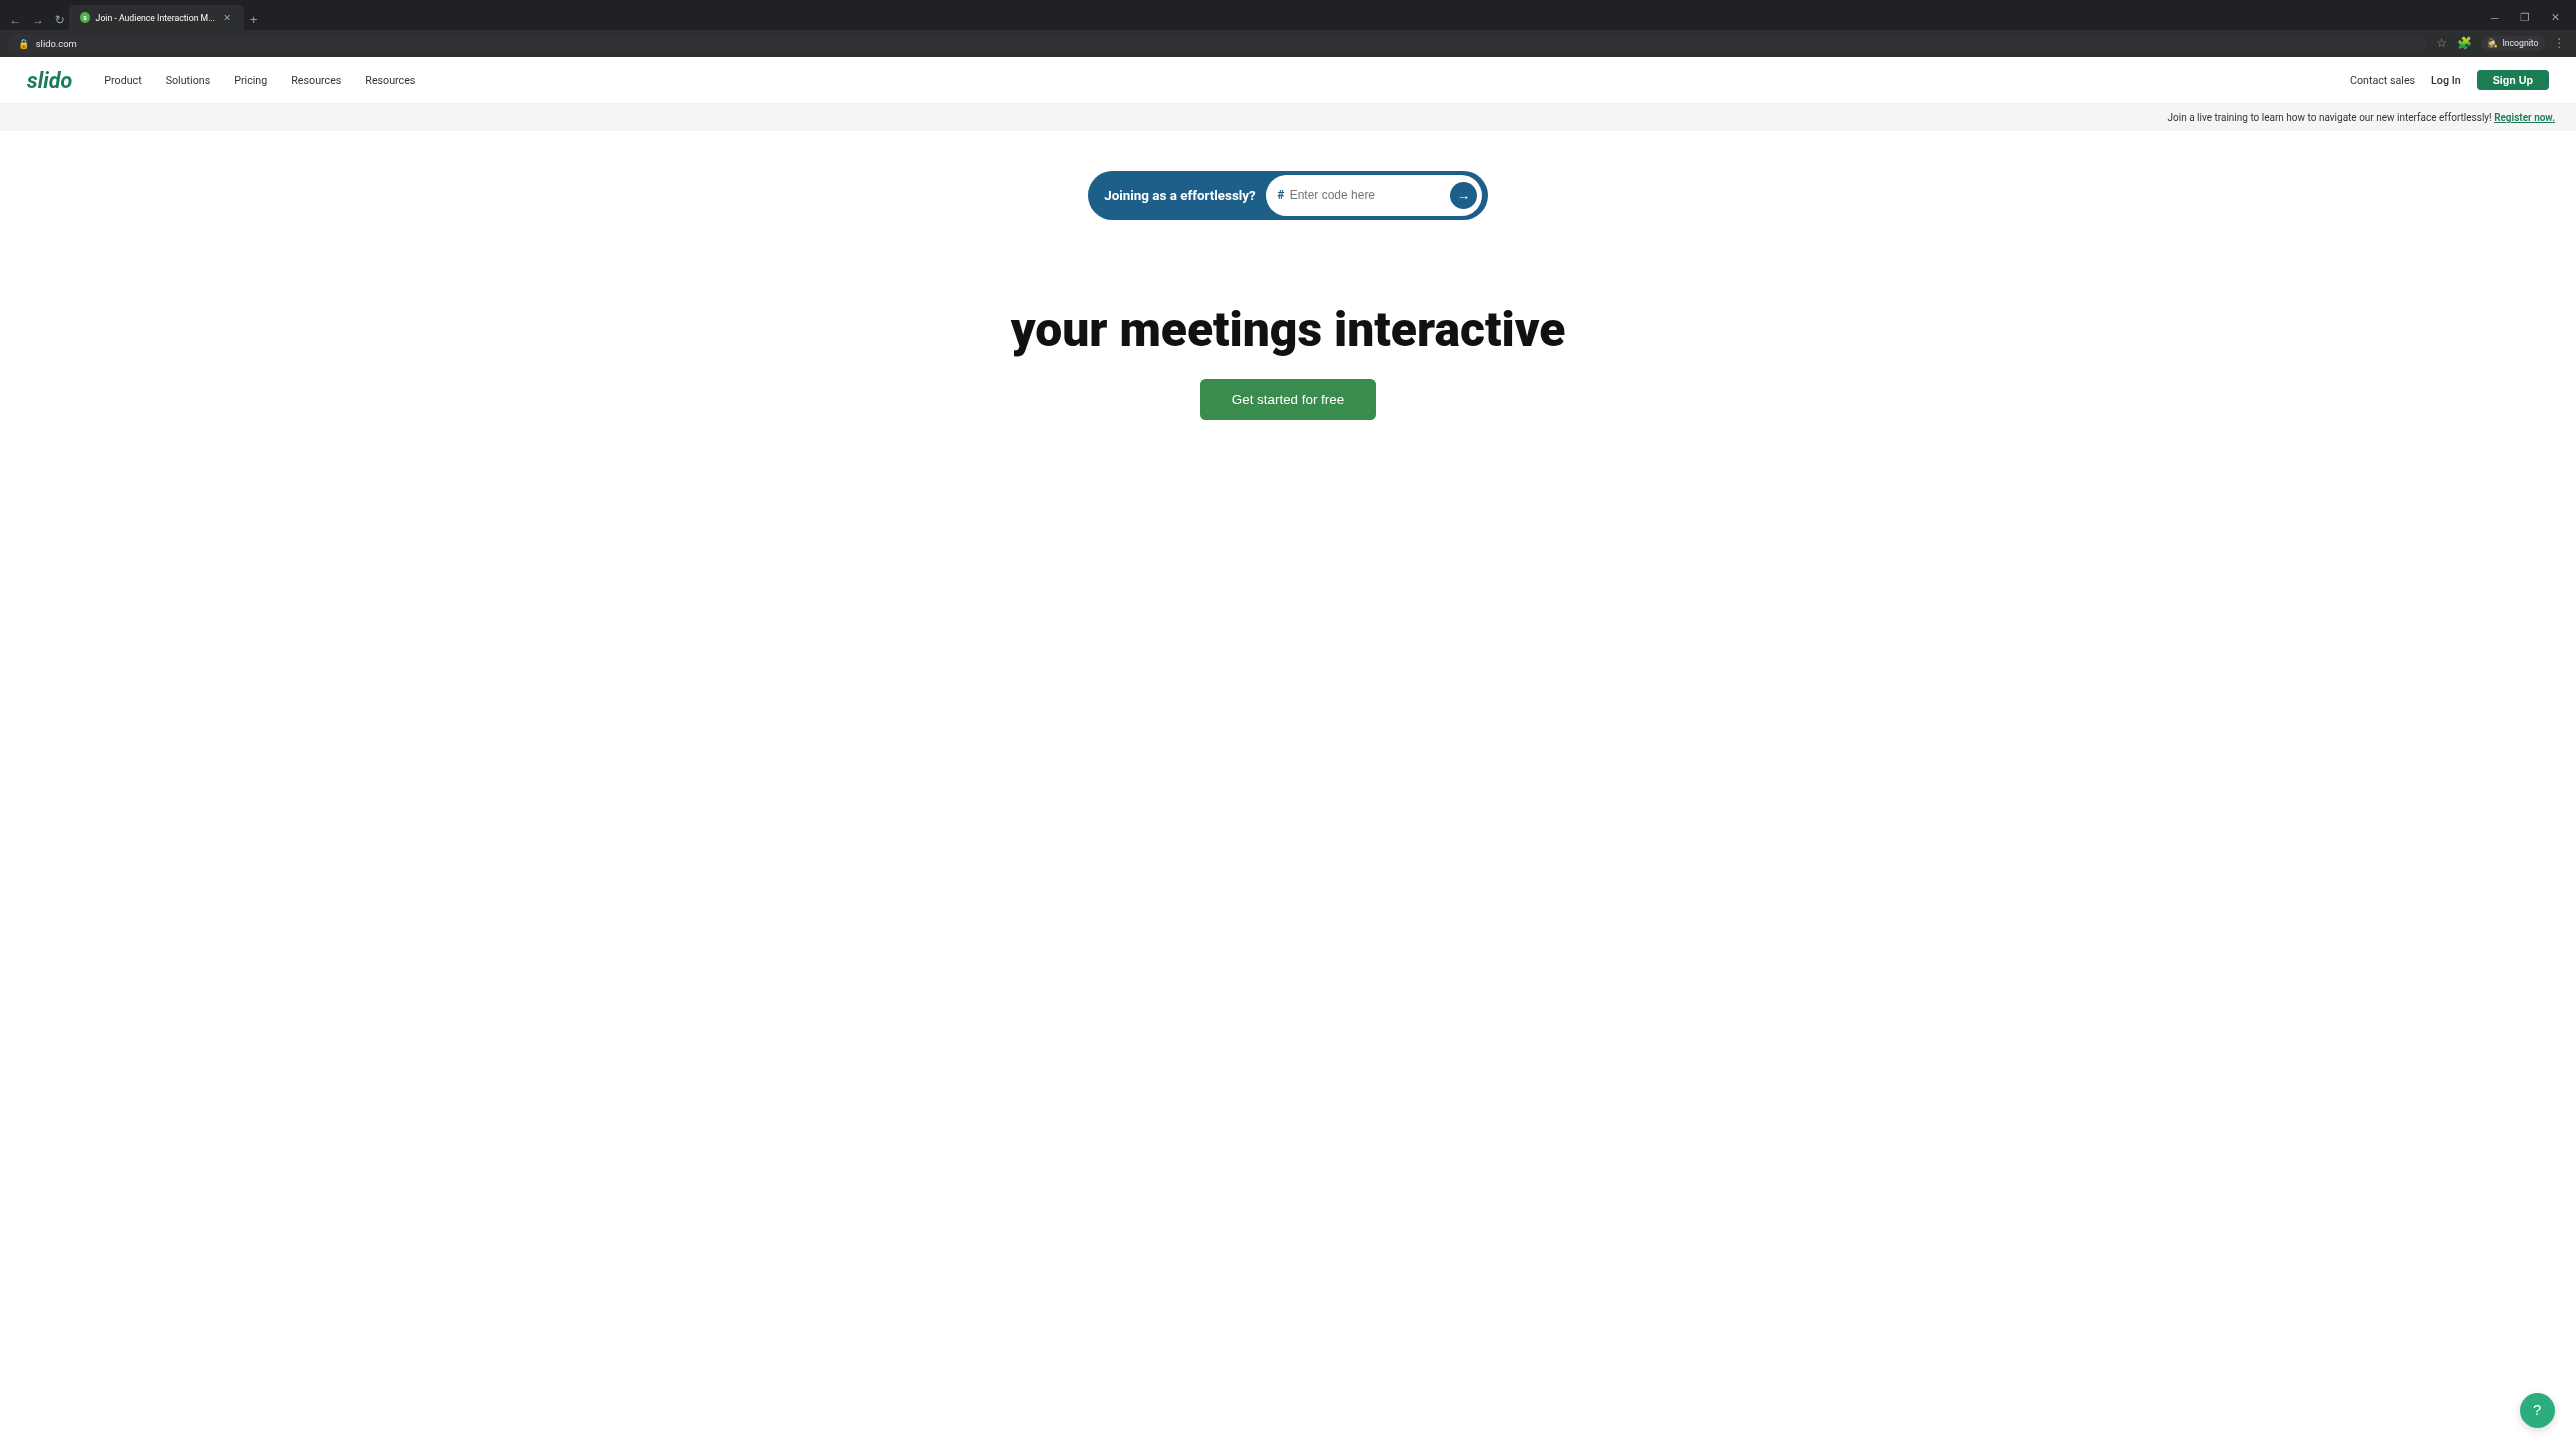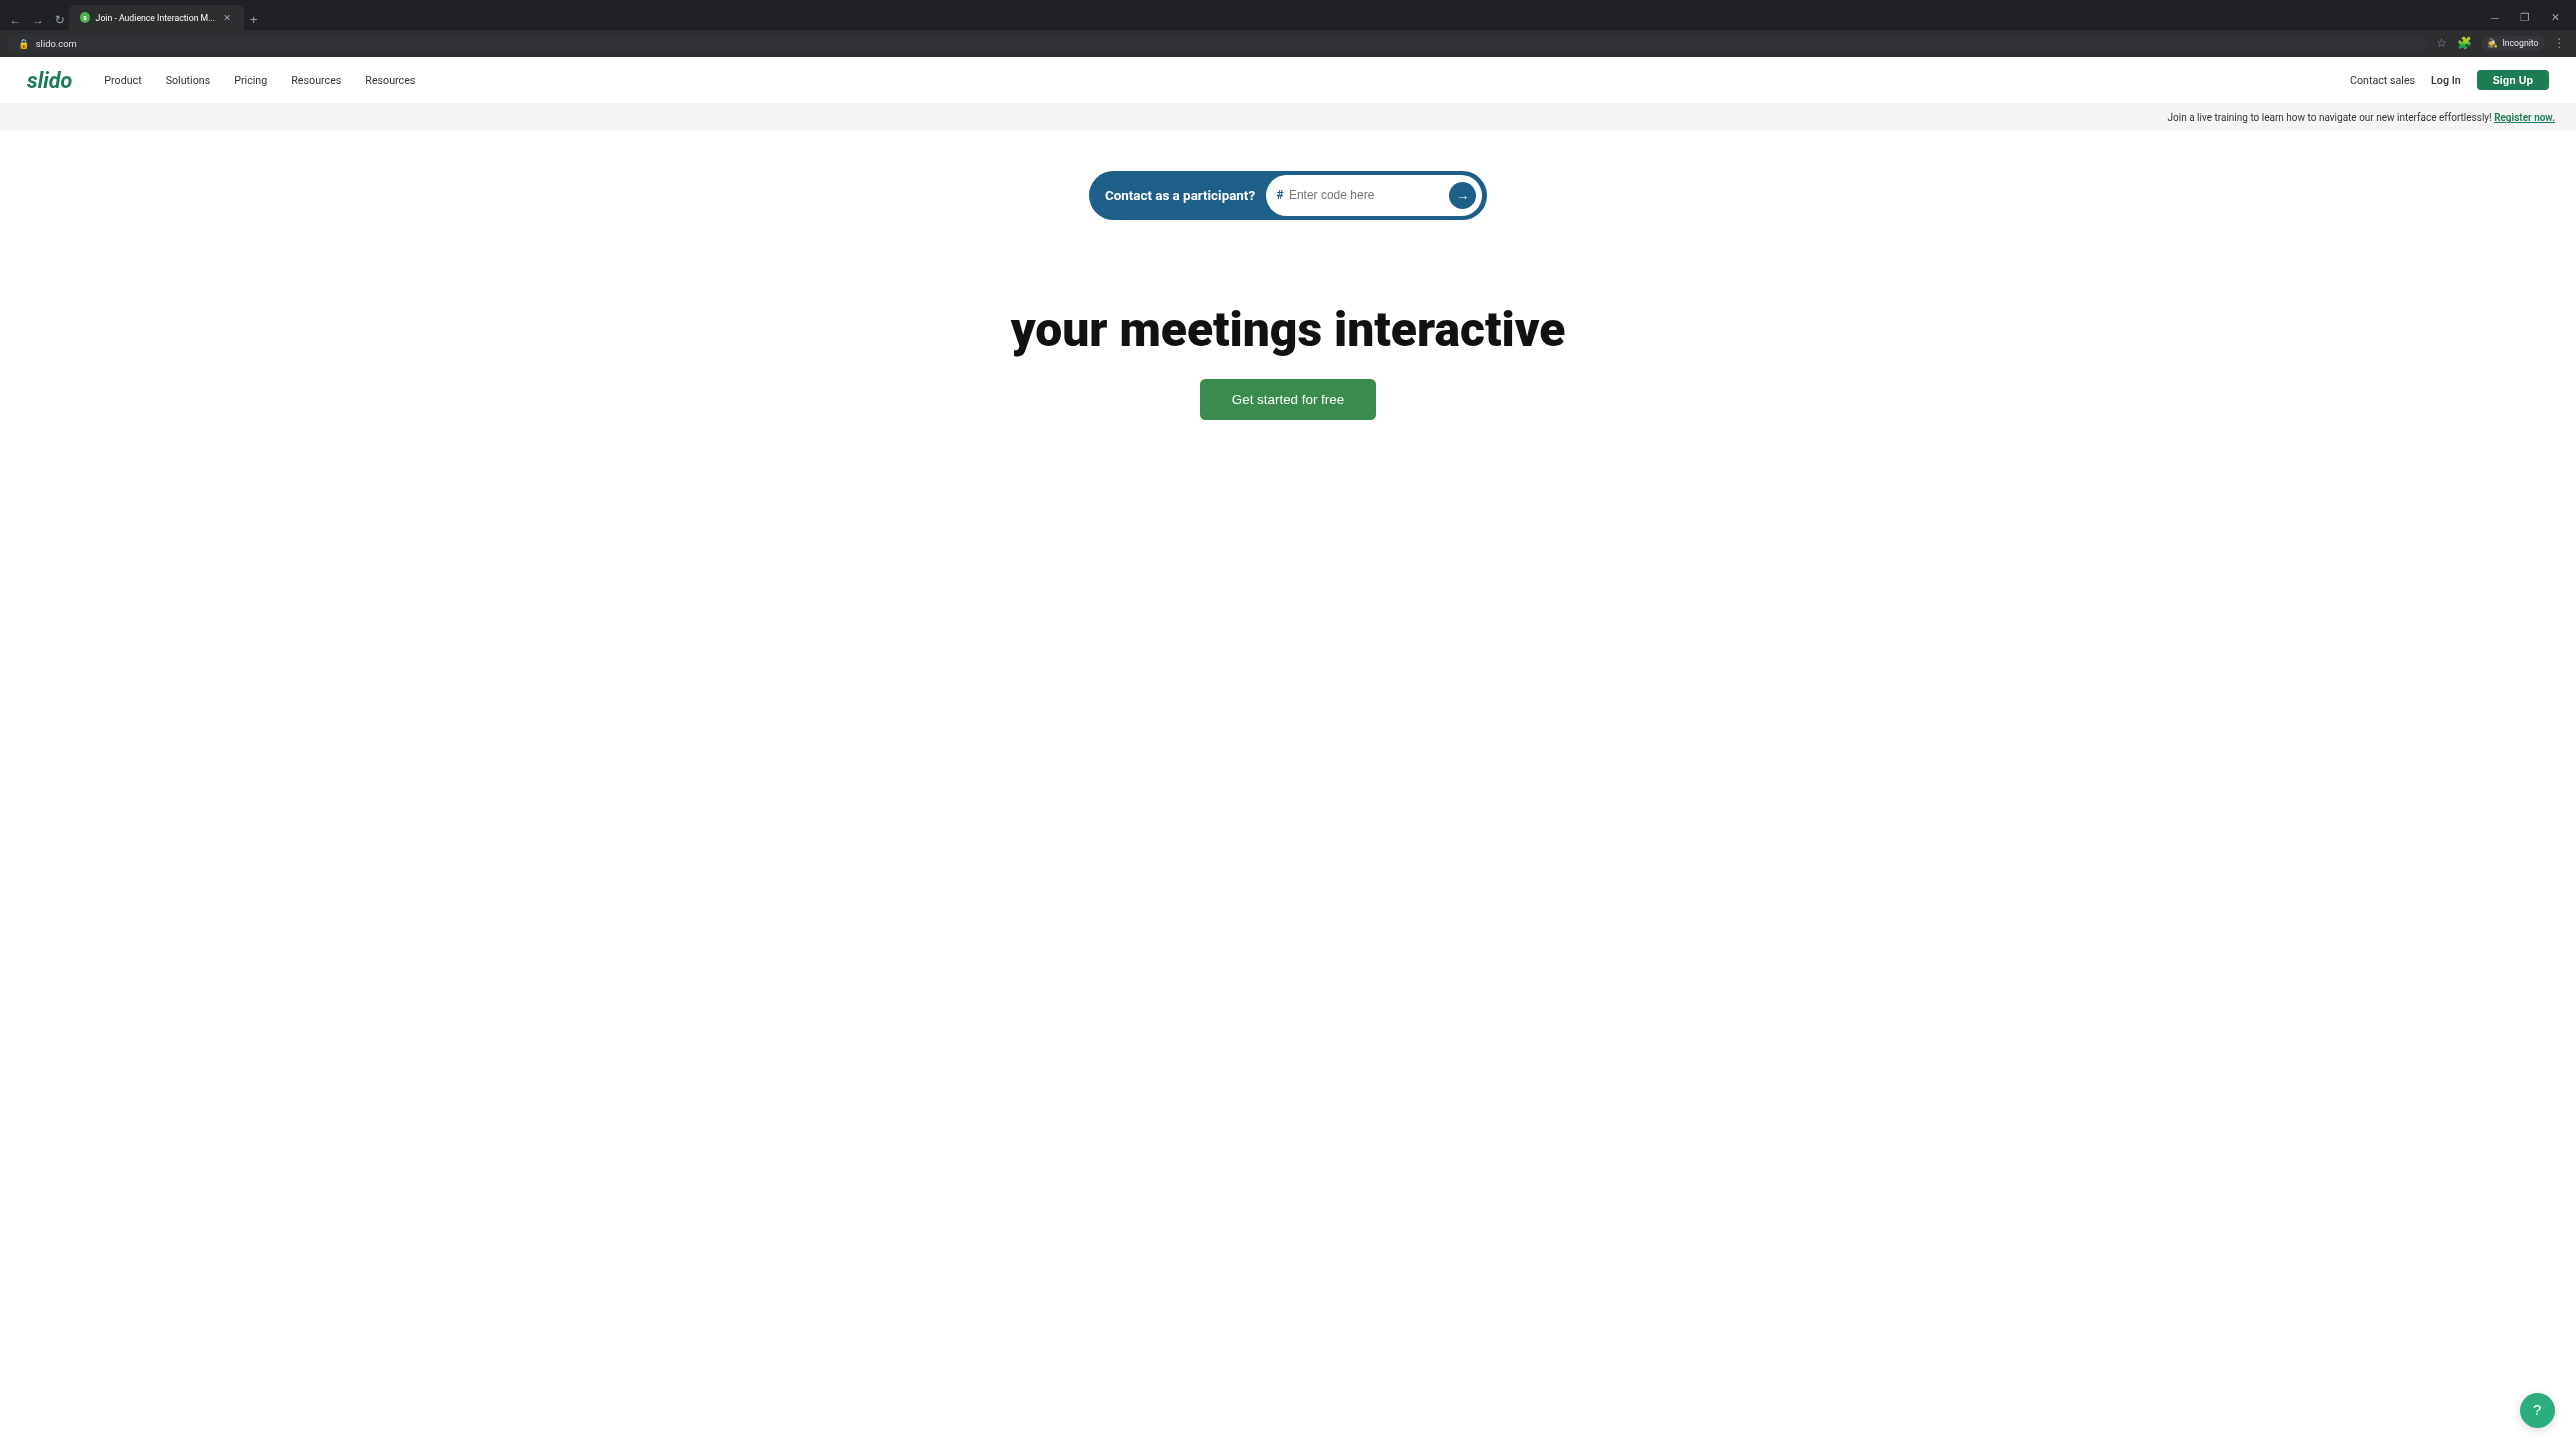--- a/index.html
+++ b/index.html
@@ -460,21 +460,21 @@
 
   <div class="banner">
     <span>Join a live training to learn how to navigate our new interface effortlessly!</span>
     <a class="banner-link">Register now.</a>
   </div>
 
   <section class="hero">
 
     
     <div class="participant-bar">
-      <span class="participant-text">Contact as a participant?</span>
+      <span class="participant-text">Joining as a effortlessly?</span>
       <div class="code-input-wrapper">
         <span class="hash-icon">#</span>
         <input class="code-input" type="text" placeholder="Enter code here" style="">
         <button class="code-submit">→</button>
       </div>
     </div>
 
     
     <h1 class="hero-title">
       <br>

